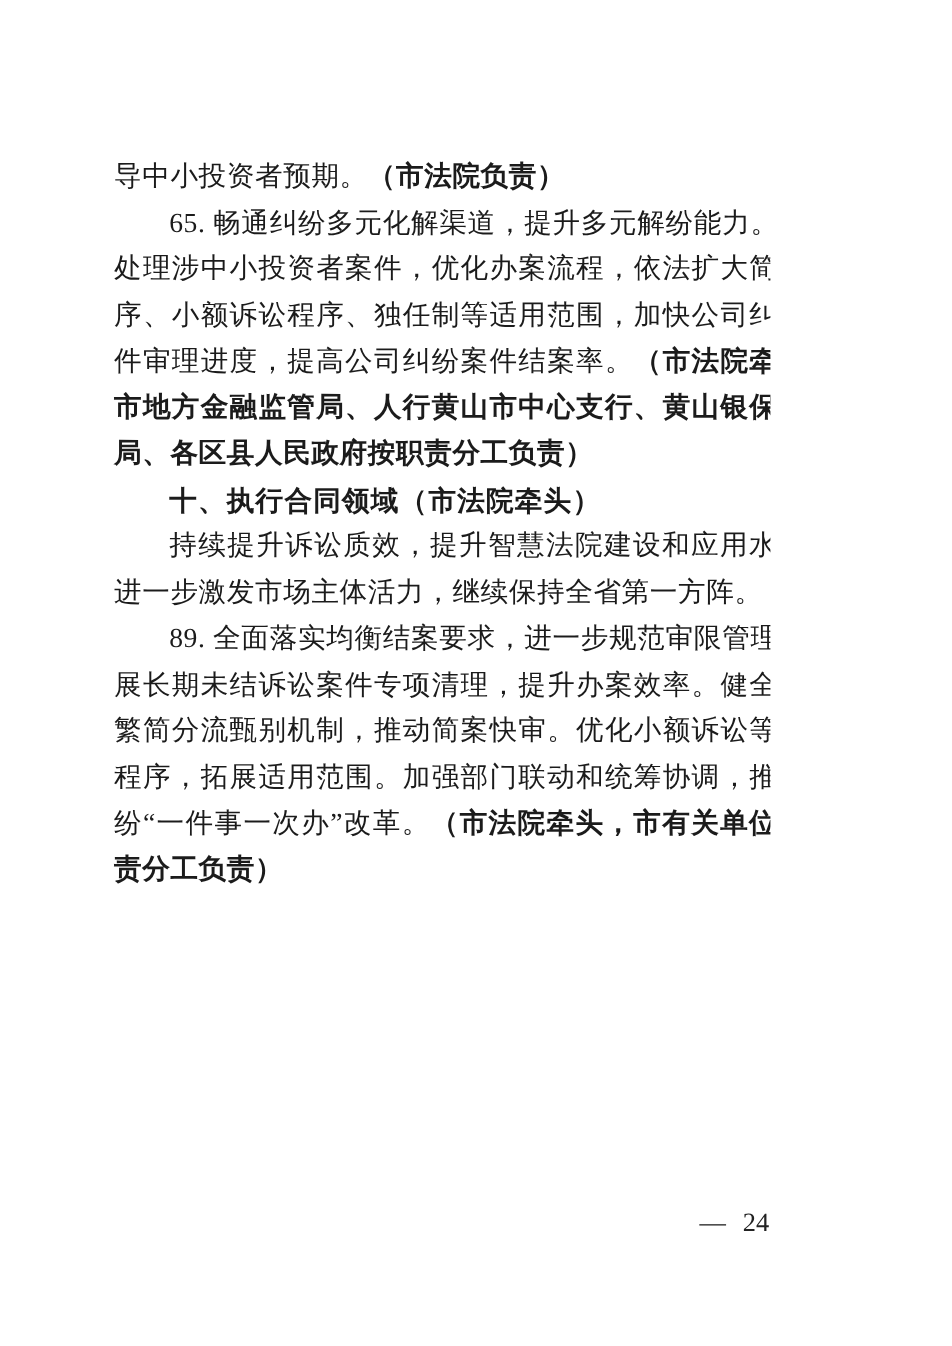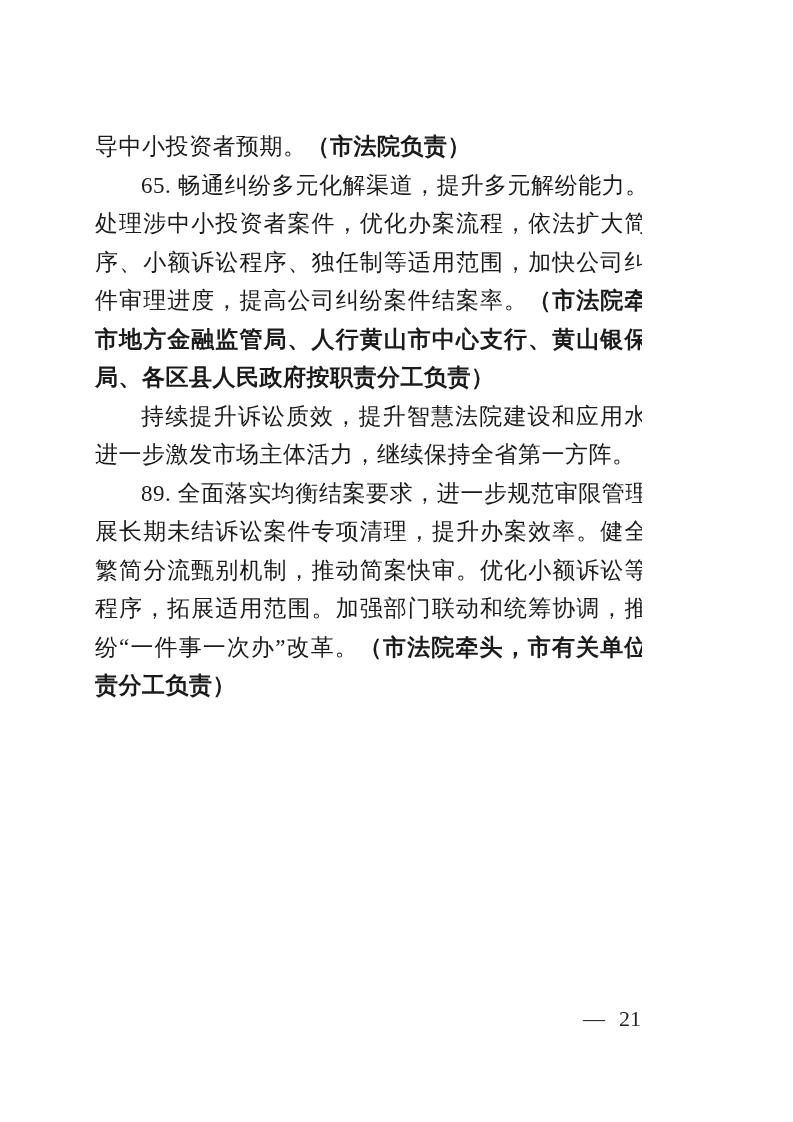--- a/index.html
+++ b/index.html
@@ -62,21 +62,22 @@
     font-family: "Liberation Serif", "DejaVu Serif", serif;
   }
 </style>
 </head>
 <body>
 
 <div class="page">
   <div class="doc-body">
       <p class="para no-indent"><span class="seg">导中小投资者预期。</span><span class="seg bold">（市法院负责）</span></p>
       <p class="para"><span class="seg">65. 畅通纠纷多元化解渠道，提升多元解纷能力。妥善处理涉中小投资者案件，优化办案流程，依法扩大简易程序、小额诉讼程序、独任制等适用范围，加快公司纠纷案件审理进度，提高公司纠纷案件结案率。</span><span class="seg bold">（市法院牵头、市地方金融监管局、人行黄山市中心支行、黄山银保监分局、各区县人民政府按职责分工负责）</span></p>
+      <p class="heading"><span class="seg bold">十、执行合同领域（市法院牵头）</span></p>
       <p class="para"><span class="seg">持续提升诉讼质效，提升智慧法院建设和应用水平，进一步激发市场主体活力，继续保持全省第一方阵。</span></p>
       <p class="para"><span class="seg">89. 全面落实均衡结案要求，进一步规范审限管理，开展长期未结诉讼案件专项清理，提升办案效率。健全案件繁简分流甄别机制，推动简案快审。优化小额诉讼等诉讼程序，拓展适用范围。加强部门联动和统筹协调，推进解纷“一件事一次办”改革。</span><span class="seg bold">（市法院牵头，市有关单位按职责分工负责）</span></p>
     </div>
   <div class="page-footer">
     <span>—</span>
-    <span>21</span>
+    <span>24</span>
     <span>—</span>
   </div>
 </div>
 
 </body></html>

